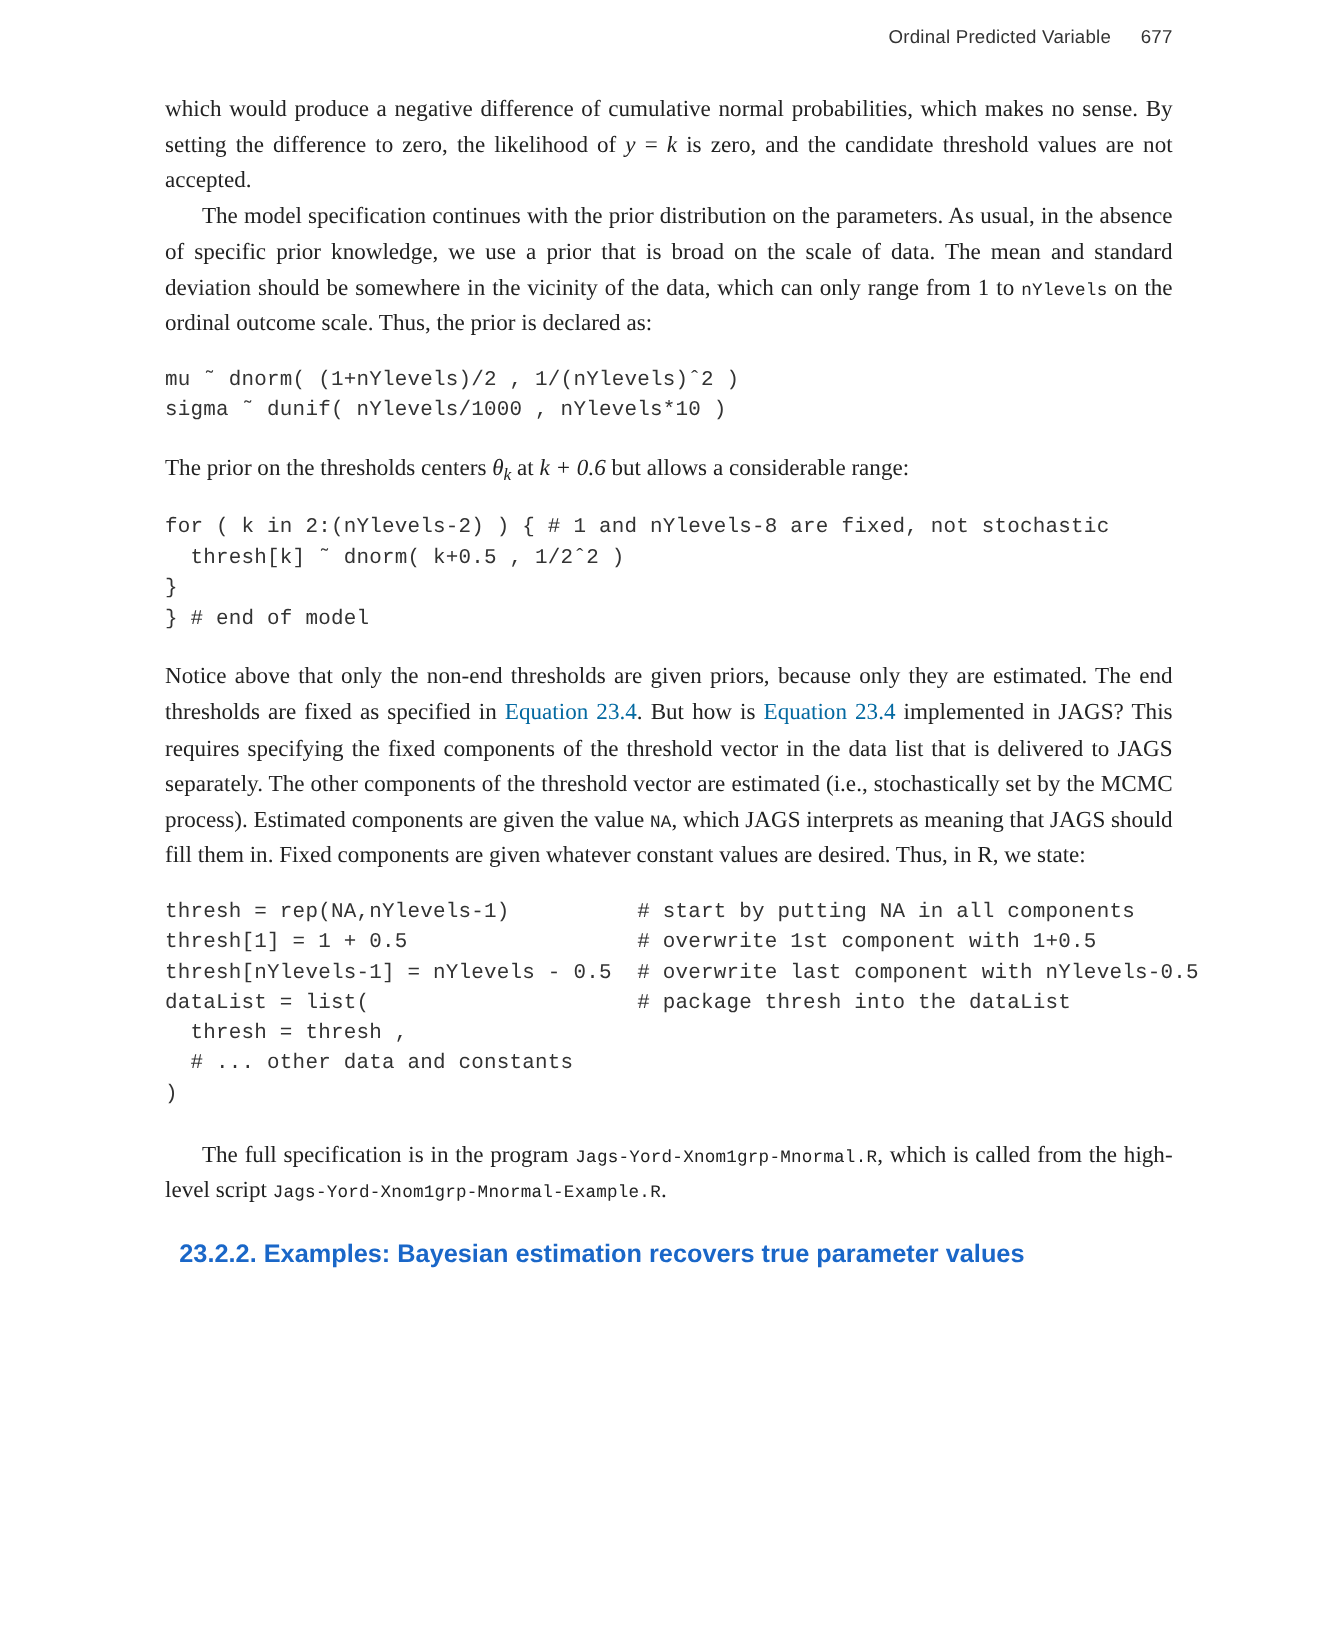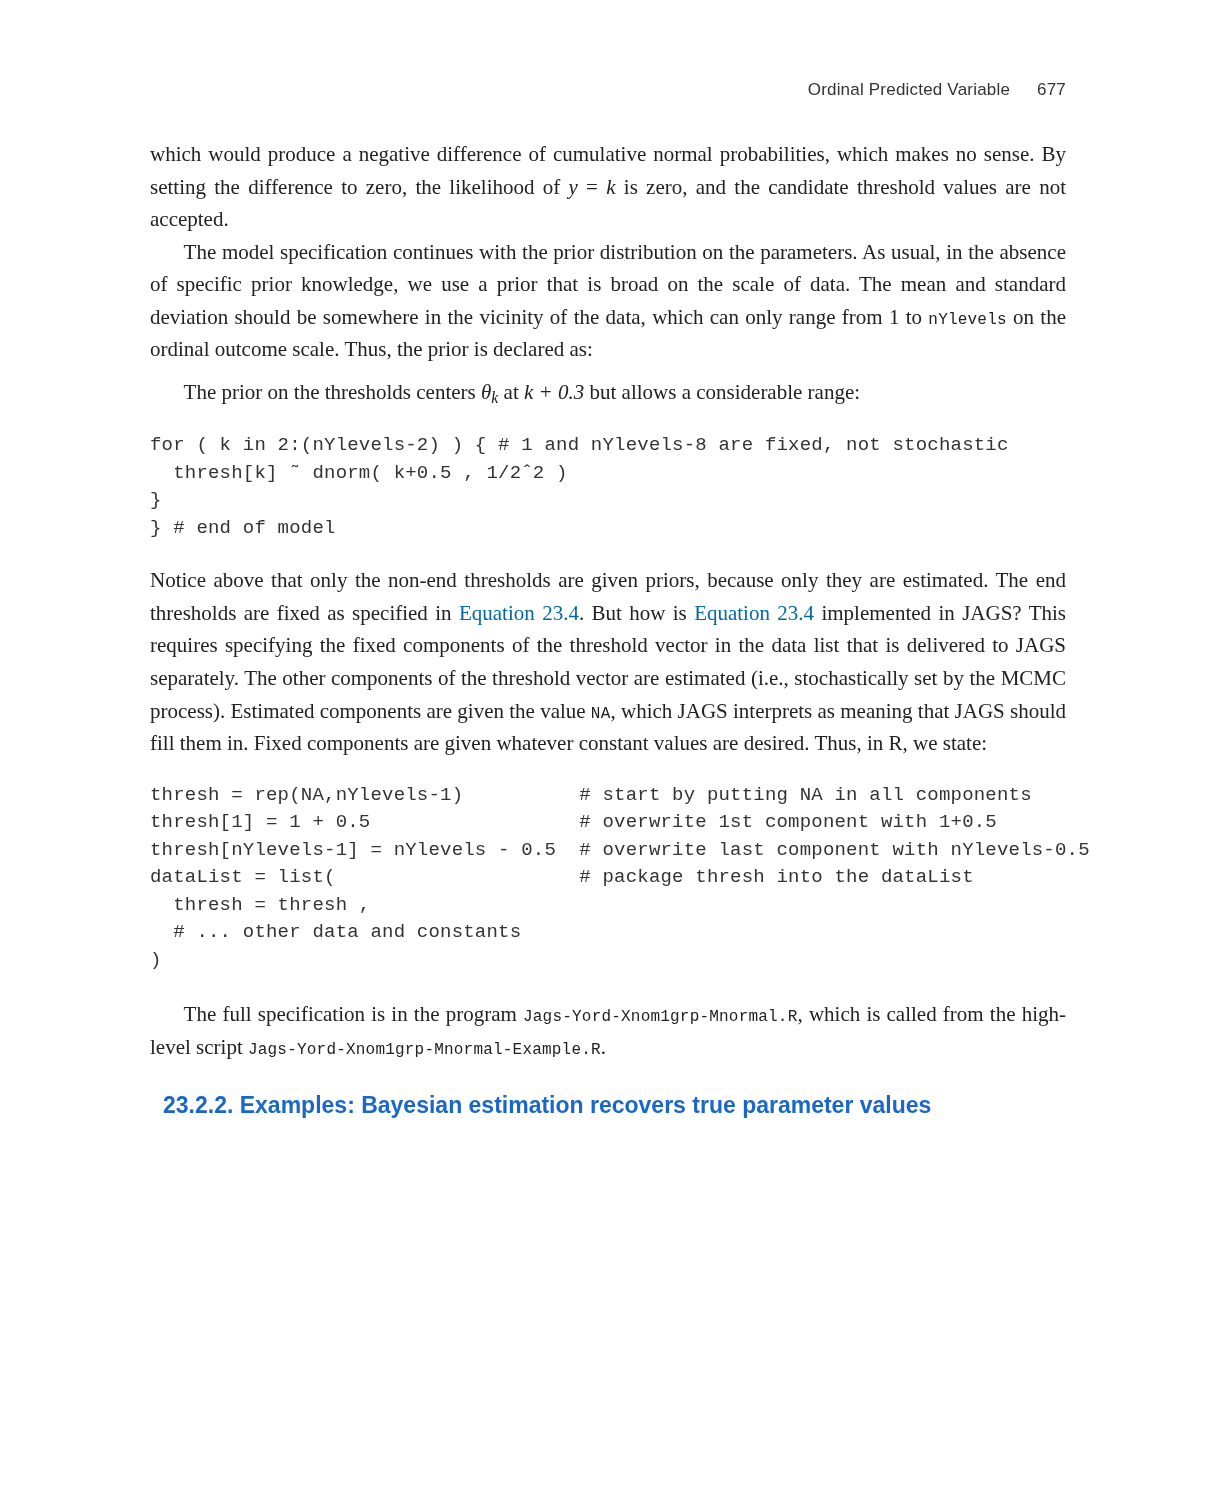--- a/index.html
+++ b/index.html
@@ -5,21 +5,21 @@
   html, body {
     margin: 0;
     padding: 0;
     background: #ffffff;
     width: 1216px;
   }
   .page {
     width: 1216px;
     min-height: 1500px;
     box-sizing: border-box;
-    padding: 80px 150px 90px 150px;
+    padding: 24px 150px 90px 150px;
     font-family: "Liberation Serif", "Bembo", "Georgia", serif;
     color: #222;
   }
   .running-head {
     font-family: "Helvetica Neue", Arial, sans-serif;
     font-size: 17px;
     text-align: right;
     color: #333;
     margin-bottom: 38px;
     letter-spacing: 0.2px;
@@ -76,23 +76,25 @@
   </div>
 
   <p class="body first">
     <span>which would produce a negative difference of cumulative normal probabilities, which makes no sense. By setting the difference to zero, the likelihood of </span><span class="italic">y</span><span> = </span><span class="italic">k</span><span> is zero, and the candidate threshold values are not accepted.</span>
   </p>
 
   <p class="body">
     <span>The model specification continues with the prior distribution on the parameters. As usual, in the absence of specific prior knowledge, we use a prior that is broad on the scale of data. The mean and standard deviation should be somewhere in the vicinity of the data, which can only range from 1 to </span><span class="inline-code">nYlevels</span><span> on the ordinal outcome scale. Thus, the prior is declared as:</span>
   </p>
 
+  <div class="code">mu ˜ dnorm( (1+nYlevels)/2 , 1/(nYlevels)ˆ2 )
+sigma ˜ dunif( nYlevels/1000 , nYlevels*10 )</div>
 
   <p class="body afterblock">
-    <span>The prior on the thresholds centers </span><span class="theta">θ</span><span class="sub">k</span><span> at </span><span class="italic">k + 0.3</span><span> but allows a considerable range:</span>
+    <span>The prior on the thresholds centers </span><span class="theta">θ</span><span class="sub">k</span><span> at </span><span class="italic">k + 0.6</span><span> but allows a considerable range:</span>
   </p>
 
   <div class="code">for ( k in 2:(nYlevels-2) ) { # 1 and nYlevels-8 are fixed, not stochastic
   thresh[k] ˜ dnorm( k+0.5 , 1/2ˆ2 )
 }
 } # end of model</div>
 
   <p class="body afterblock">
     <span>Notice above that only the non-end thresholds are given priors, because only they are estimated. The end thresholds are fixed as specified in </span><span class="link">Equation 23.4</span><span>. But how is </span><span class="link">Equation 23.4</span><span> implemented in JAGS? This requires specifying the fixed components of the threshold vector in the data list that is delivered to JAGS separately. The other components of the threshold vector are estimated (i.e., stochastically set by the MCMC process). Estimated components are given the value </span><span class="inline-code">NA</span><span>, which JAGS interprets as meaning that JAGS should fill them in. Fixed components are given whatever constant values are desired. Thus, in R, we state:</span>
   </p>

